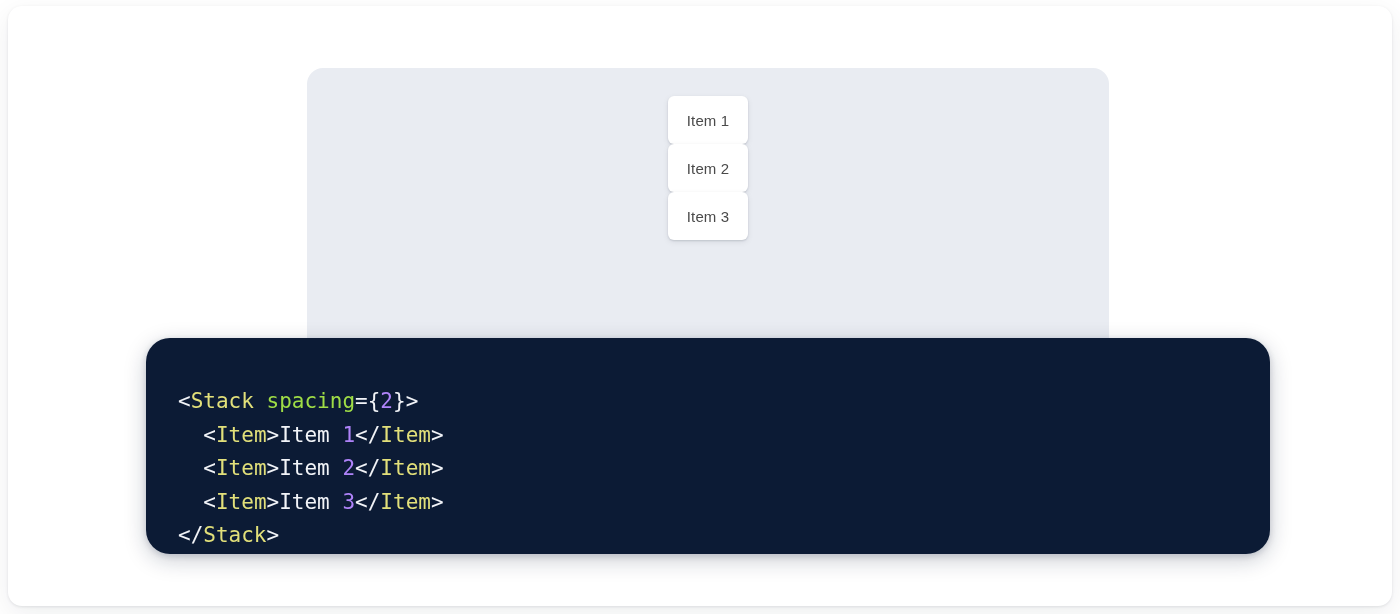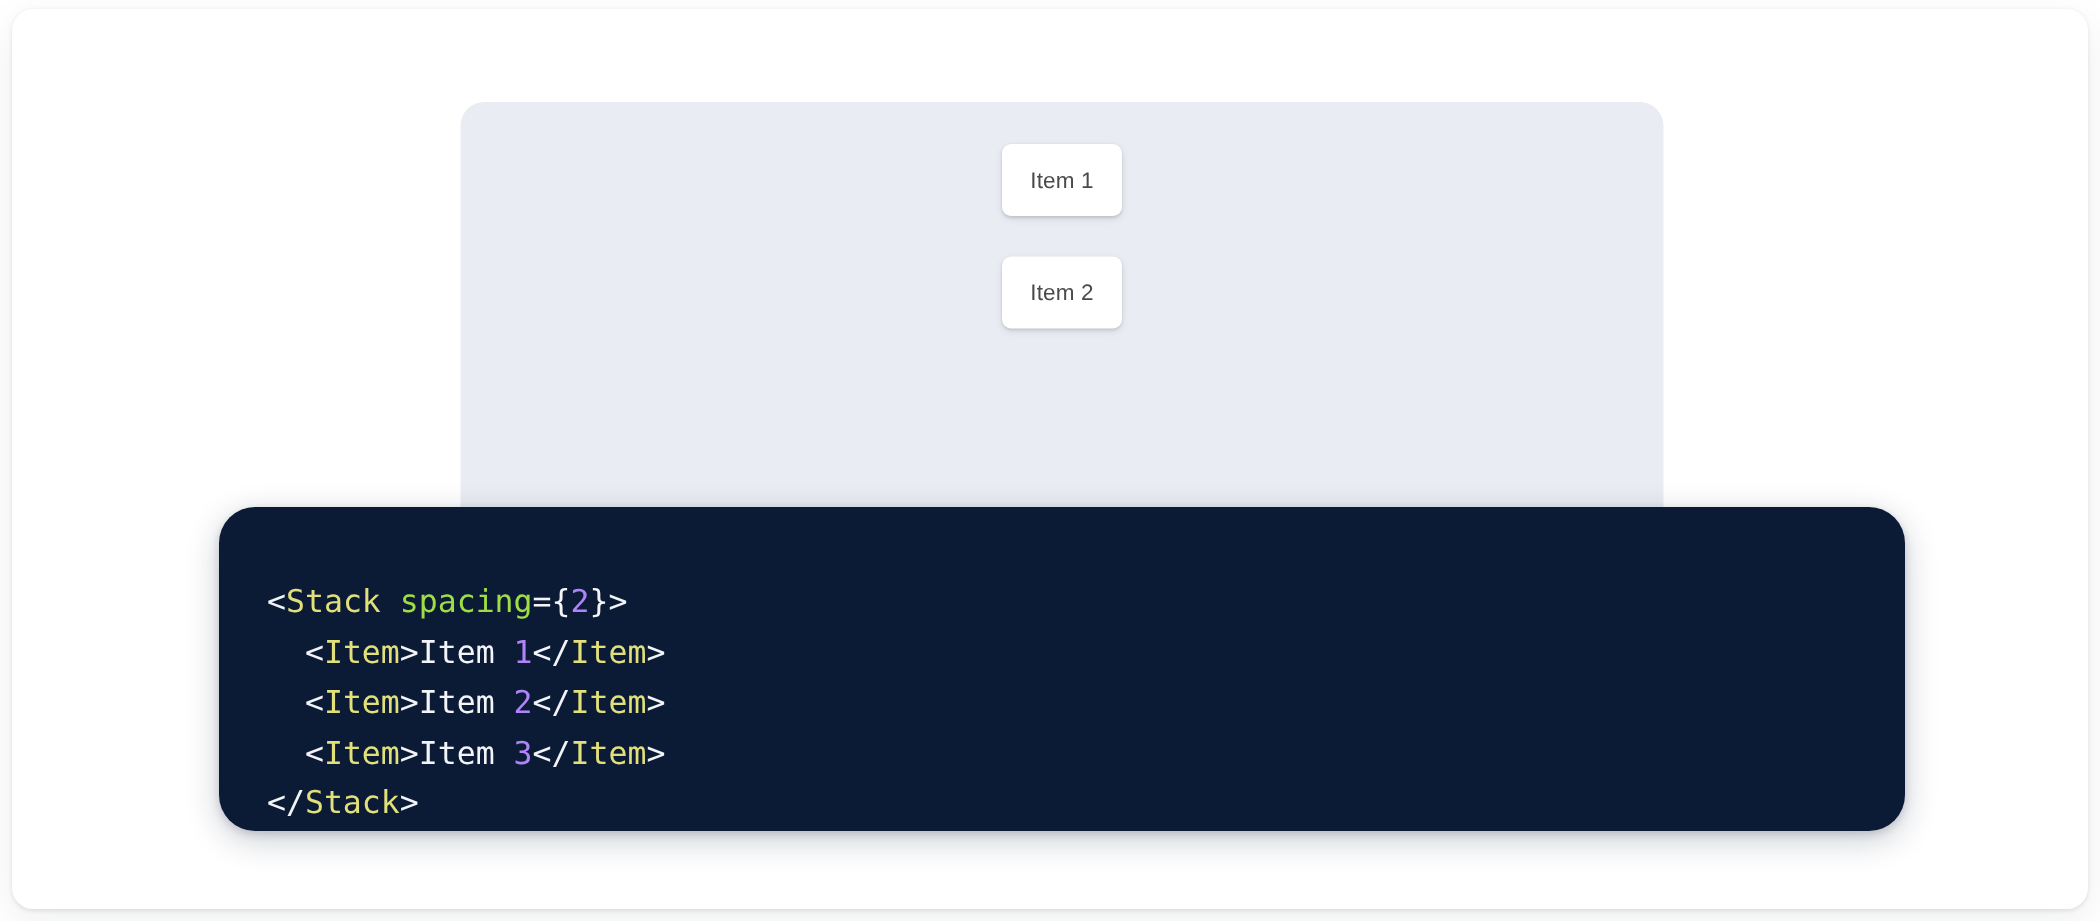--- a/index.html
+++ b/index.html
@@ -48,21 +48,20 @@
     flex-direction: column;
     align-items: center;
     padding-top: 28px;
     box-sizing: border-box;
   }
 
   .stack {
     display: flex;
     flex-direction: column;
     align-items: center;
-    gap: 27px;
   }
 
   .stack-item {
     width: 80px;
     height: 48px;
     background: #ffffff;
     border-radius: 6px;
     display: flex;
     align-items: center;
     justify-content: center;
@@ -107,20 +106,21 @@
 <body>
 
 <div class="stage">
 
   <div class="outer-card">
 
     <div class="preview-panel">
       <div class="stack">
         <div class="stack-item">Item 1</div>
         <div class="stack-item">Item 2</div>
+        <div class="stack-item">Item 3</div>
       </div>
     </div>
 
     <div class="code-block">
       <pre class="code"><code id="code-lines"><span><span class="tok-punct">&lt;</span><span class="tok-tag">Stack</span><span class="tok-text"> </span><span class="tok-attr">spacing</span><span class="tok-punct">={</span><span class="tok-num">2</span><span class="tok-punct">}&gt;</span></span>
 <span>  <span class="tok-punct">&lt;</span><span class="tok-tag">Item</span><span class="tok-punct">&gt;</span><span class="tok-text">Item </span><span class="tok-num">1</span><span class="tok-punct">&lt;/</span><span class="tok-tag">Item</span><span class="tok-punct">&gt;</span></span>
 <span>  <span class="tok-punct">&lt;</span><span class="tok-tag">Item</span><span class="tok-punct">&gt;</span><span class="tok-text">Item </span><span class="tok-num">2</span><span class="tok-punct">&lt;/</span><span class="tok-tag">Item</span><span class="tok-punct">&gt;</span></span>
 <span>  <span class="tok-punct">&lt;</span><span class="tok-tag">Item</span><span class="tok-punct">&gt;</span><span class="tok-text">Item </span><span class="tok-num">3</span><span class="tok-punct">&lt;/</span><span class="tok-tag">Item</span><span class="tok-punct">&gt;</span></span>
 <span><span class="tok-punct">&lt;/</span><span class="tok-tag">Stack</span><span class="tok-punct">&gt;</span></span></code></pre>
     </div>

